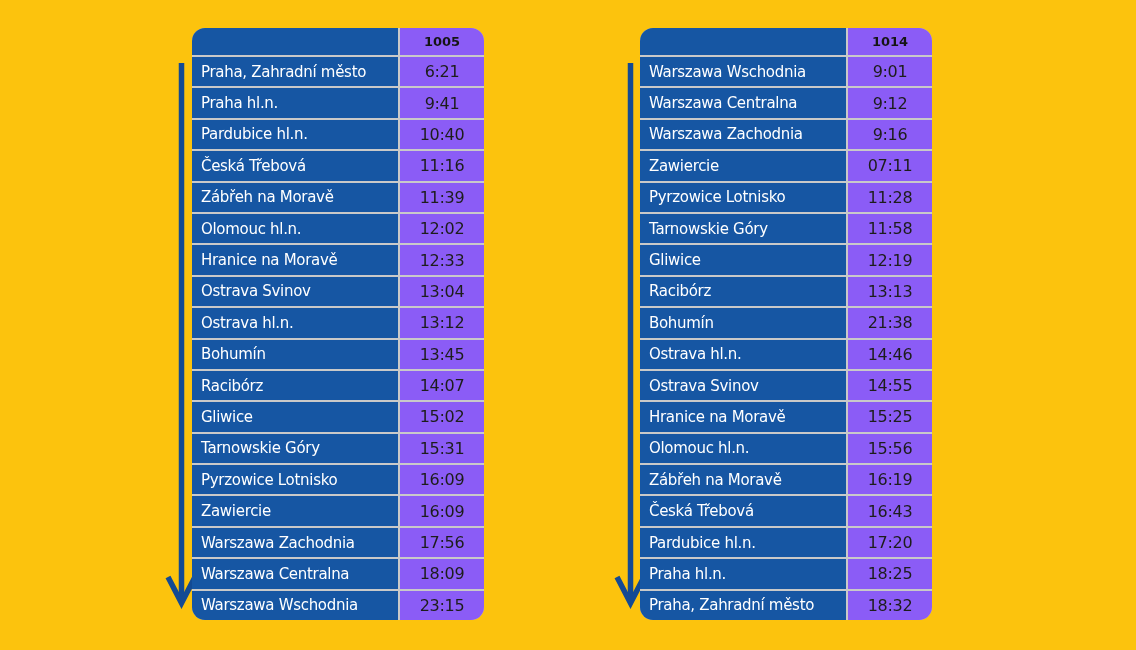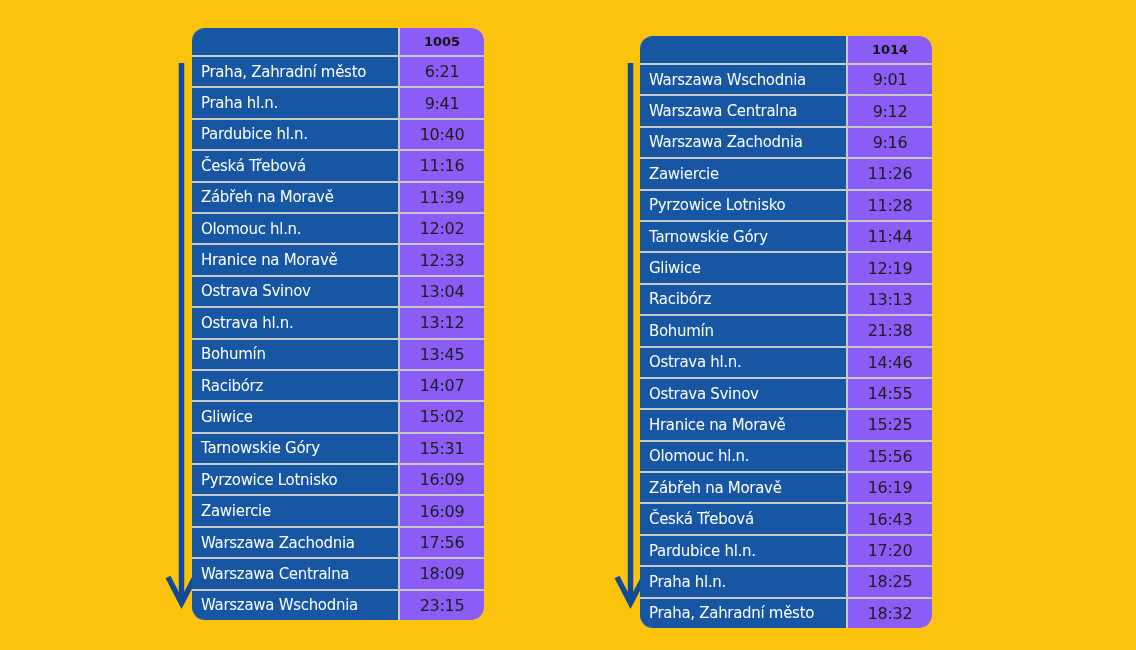--- a/index.html
+++ b/index.html
@@ -19,21 +19,21 @@
     top: 28px;
     width: 292px;
     height: 592px;
     display: flex;
     flex-direction: column;
     background: var(--sep, #C9C9C9);
     border-radius: 13px;
     overflow: hidden;
   }
   .timetable.left  { left: 192px; }
-  .timetable.right { left: 640px; margin-top: 8px; }
+  .timetable.right { left: 640px; }
 
   .row {
     display: flex;
     flex: 1;
   }
   .row.header {
     flex: 0 0 27px;
   }
   .rows {
     flex: 1;
@@ -193,29 +193,29 @@
       <div class="row bold">
         <div class="cell station">Warszawa Centralna</div>
         <div class="cell time">9:12</div>
       </div>
       <div class="row">
         <div class="cell station">Warszawa Zachodnia</div>
         <div class="cell time">9:16</div>
       </div>
       <div class="row">
         <div class="cell station">Zawiercie</div>
-        <div class="cell time">11:26</div>
+        <div class="cell time">07:11</div>
       </div>
       <div class="row">
         <div class="cell station">Pyrzowice Lotnisko</div>
         <div class="cell time">11:28</div>
       </div>
       <div class="row">
         <div class="cell station">Tarnowskie Góry</div>
-        <div class="cell time">11:44</div>
+        <div class="cell time">11:58</div>
       </div>
       <div class="row">
         <div class="cell station">Gliwice</div>
         <div class="cell time">12:19</div>
       </div>
       <div class="row">
         <div class="cell station">Racibórz</div>
         <div class="cell time">13:13</div>
       </div>
       <div class="row">

